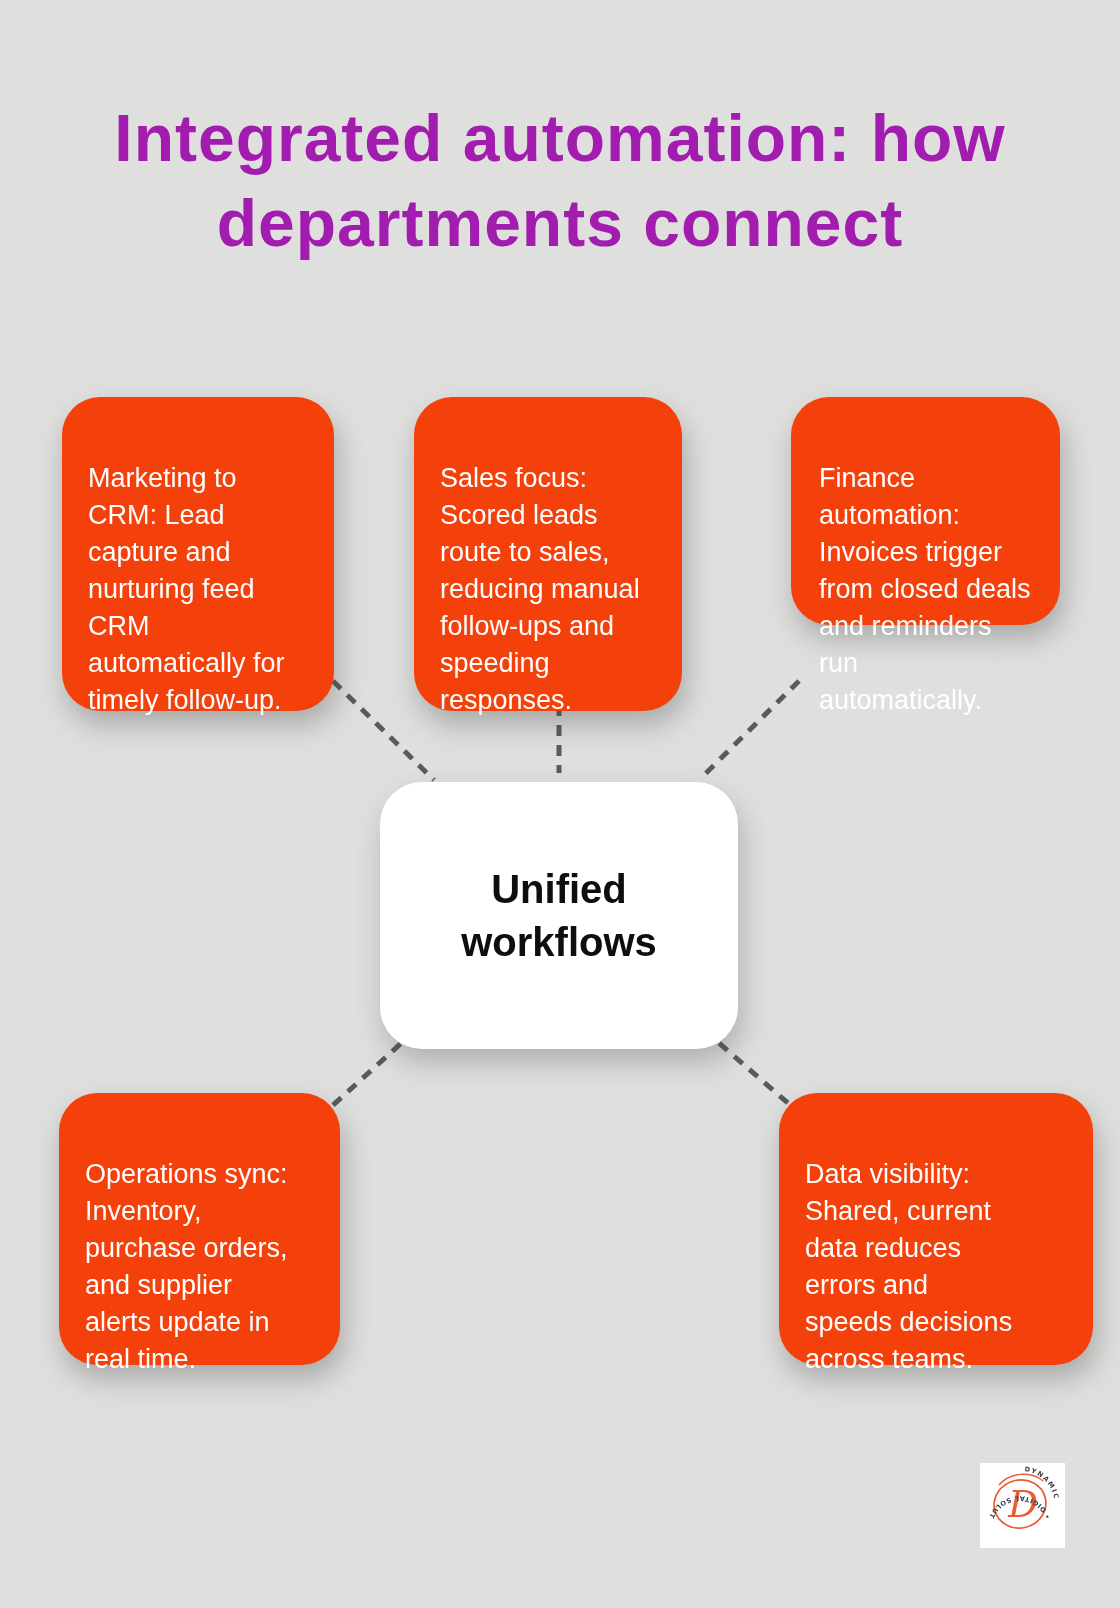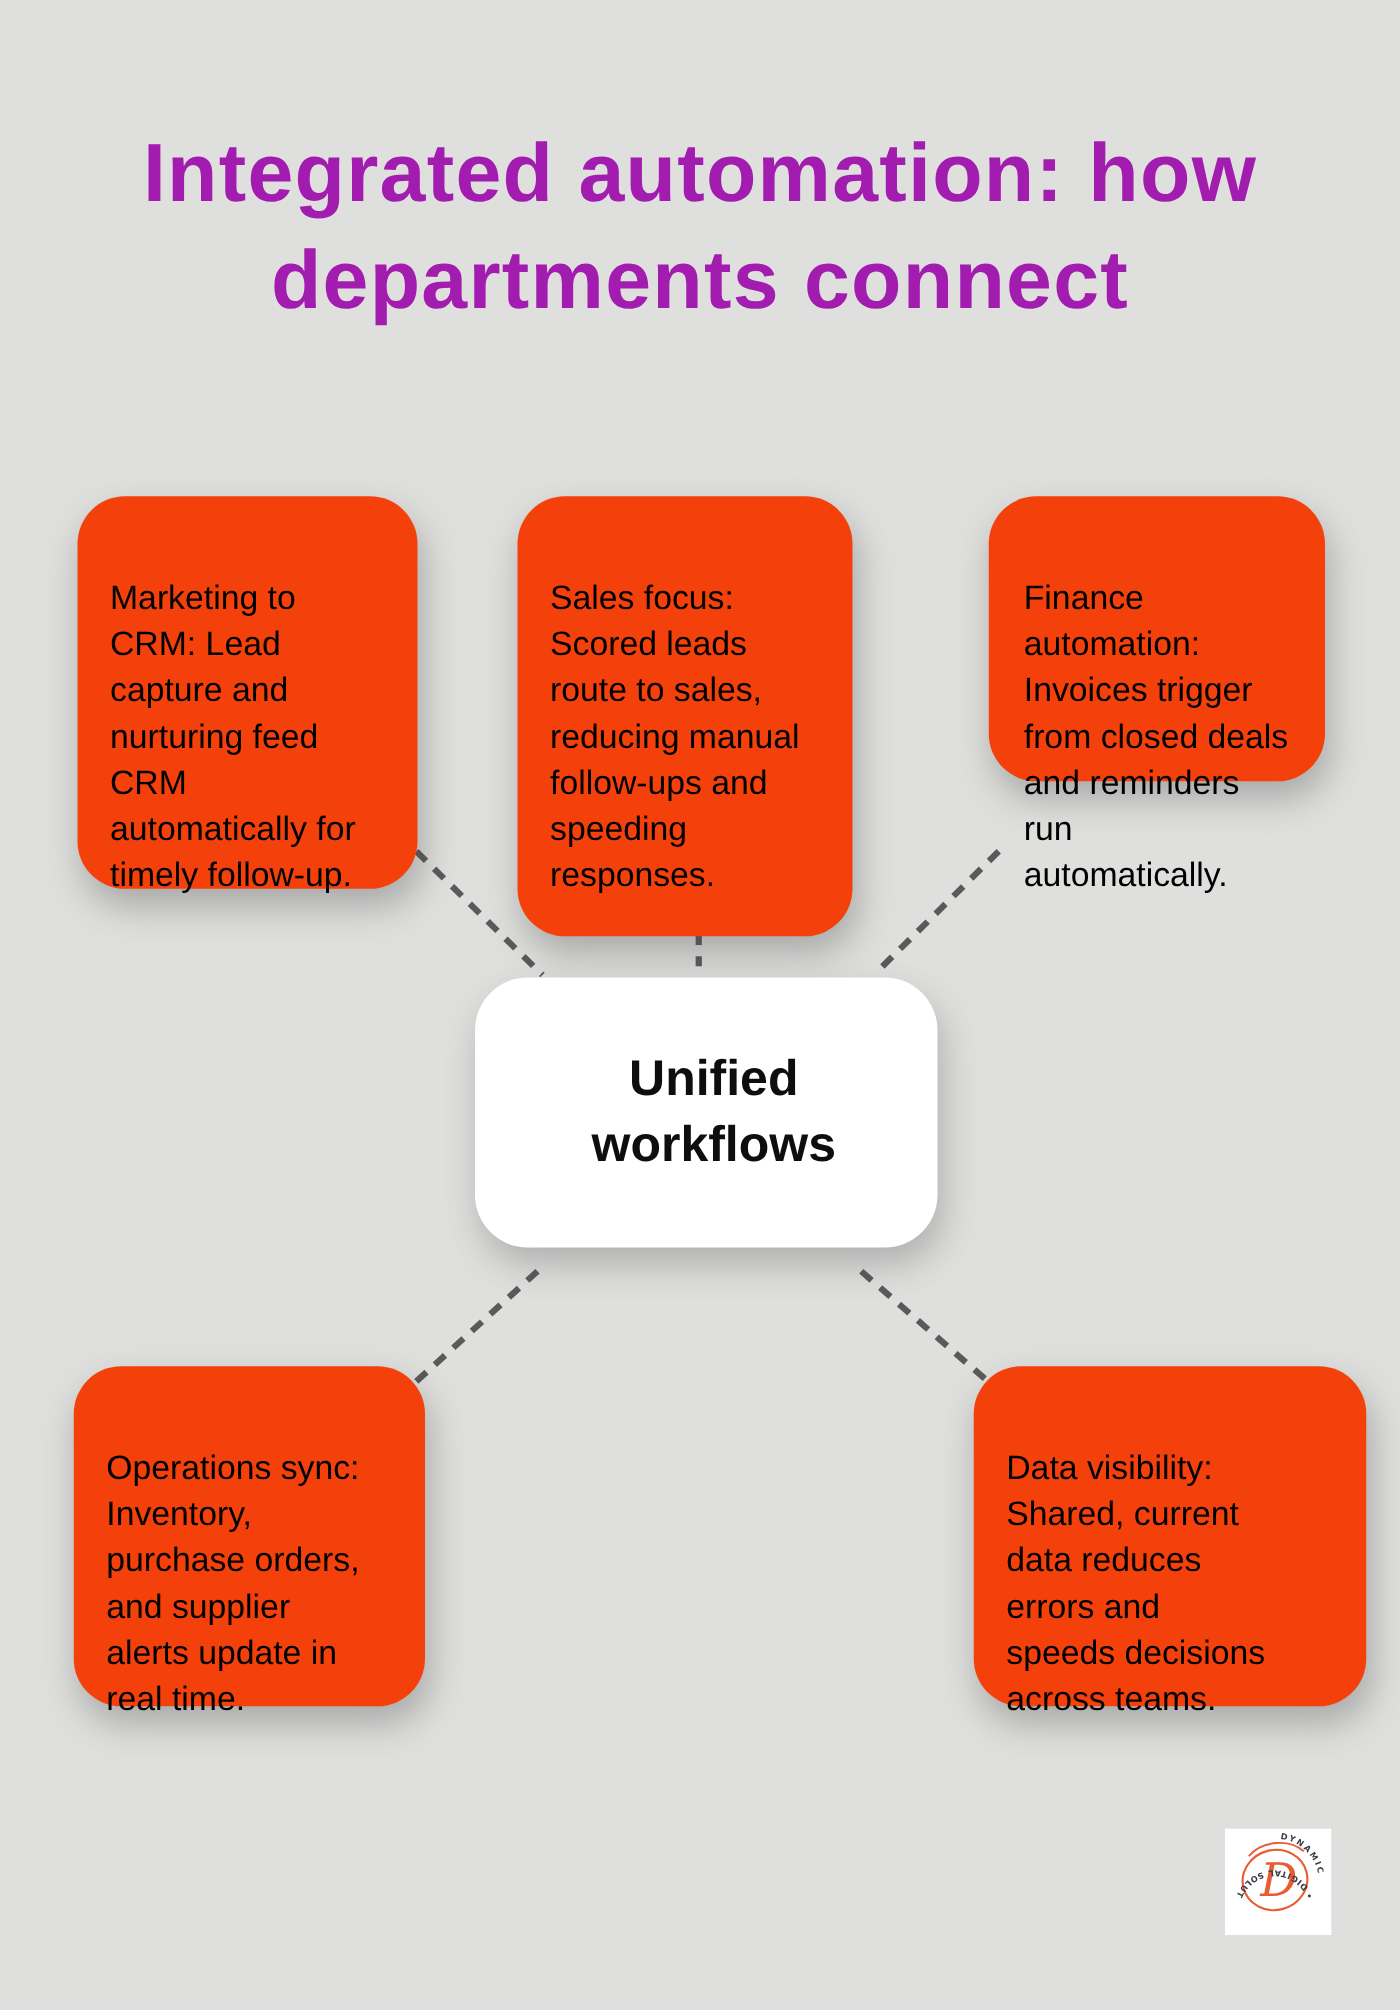--- a/index.html
+++ b/index.html
@@ -24,48 +24,47 @@
   .connectors {
     position: absolute;
     left: 0; top: 0;
   }
   .node {
     position: absolute;
     background: #f4410c;
     border-radius: 38px;
     box-sizing: border-box;
     padding: 26px 24px 24px 26px;
-    color: #000000;
+    color: #ffffff;
     font-size: 27px;
     line-height: 37px;
     white-space: pre-line;
     box-shadow: 4px 14px 28px rgba(70, 70, 70, 0.35);
   }
   #node-marketing  { left: 62px;  top: 397px;  width: 272px; height: 314px; }
-  #node-sales      { left: 414px; top: 397px;  width: 268px; height: 352px; }
+  #node-sales      { left: 414px; top: 397px;  width: 268px; height: 314px; }
   #node-finance    { left: 791px; top: 397px;  width: 269px; height: 228px; padding-left: 28px; }
   #node-operations { left: 59px;  top: 1093px; width: 281px; height: 272px; }
   #node-data       { left: 779px; top: 1093px; width: 314px; height: 272px; }
   .center-node {
     position: absolute;
     left: 380px; top: 782px;
-    width: 358px; height: 216px;
+    width: 358px; height: 267px;
     background: #ffffff;
     border-radius: 42px;
     display: flex;
     align-items: center;
     justify-content: center;
     text-align: center;
     font-size: 40px;
     line-height: 53px;
     font-weight: 700;
     color: #0e0e0e;
     white-space: pre-line;
     box-shadow: 4px 14px 28px rgba(70, 70, 70, 0.30);
-    padding-left: 12px;
   }
   .logo {
     position: absolute;
     left: 980px; top: 1463px;
     width: 85px; height: 85px;
     background: #ffffff;
   }
 </style>
 </head>
 <body>

